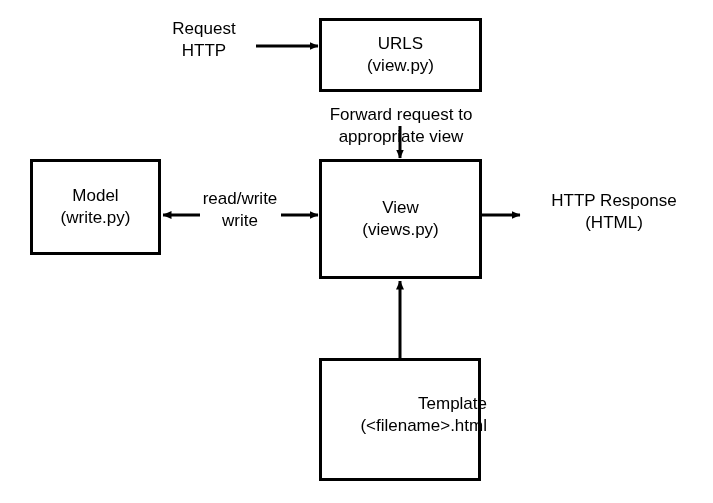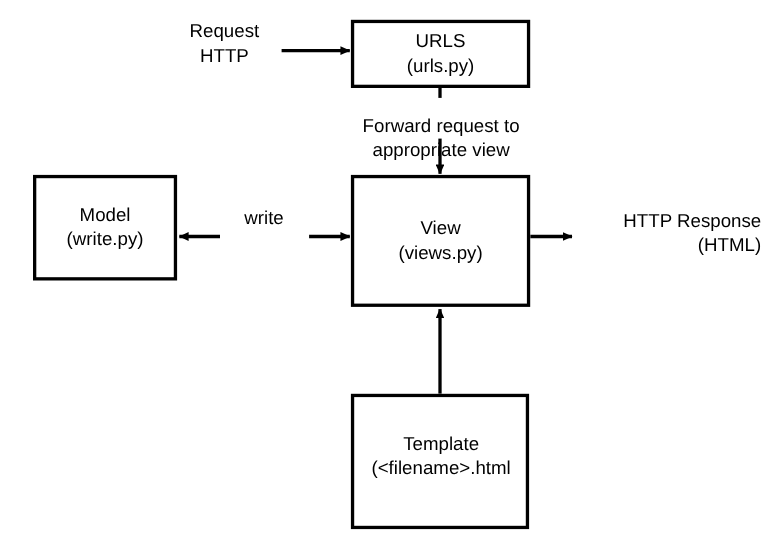--- a/index.html
+++ b/index.html
@@ -49,36 +49,36 @@
   .edge-layer {
     position: absolute;
     left: 0;
     top: 0;
     width: 713px;
     height: 503px;
     pointer-events: none;
   }
   .overflow-label {
     position: absolute;
-    text-align: center;
+    text-align: right;
     font-size: 17px;
     line-height: 1.28;
     color: #000000;
     white-space: nowrap;
     z-index: 3;
   }
-  #box-urls   { left: 319px; top: 18px;  width: 163px; height: 62px; }
+  #box-urls   { left: 319px; top: 18px;  width: 163px; height: 74px; }
   #box-model  { left: 30px;  top: 159px; width: 131px; height: 96px; }
   #box-view   { left: 319px; top: 159px; width: 163px; height: 120px; }
   #box-template { left: 319px; top: 358px; width: 162px; height: 123px; }
 
   #label-http-request  { left: 152px; top: 18px;  width: 104px; }
   #label-forward       { left: 306px; top: 104px;  width: 190px; }
   #label-readwrite     { left: 190px; top: 188px; width: 100px; }
-  #label-http-response { left: 512px; top: 190px; width: 180px; text-align: right; }
+  #label-http-response { left: 524px; top: 190px; width: 180px; }
   #label-template-text { left: 315px; top: 393px; width: 172px; }
 </style>
 </head>
 <body>
 
 <div id="diagram-canvas">
 
   <svg class="edge-layer" viewBox="0 0 713 503" width="713" height="503" xmlns="http://www.w3.org/2000/svg">
     <defs>
       <marker id="arrowhead" markerWidth="9" markerHeight="8" refX="8.5" refY="4" orient="auto" markerUnits="userSpaceOnUse">
@@ -96,21 +96,21 @@
 
     <line x1="281" y1="215" x2="318" y2="215" stroke="#000000" stroke-width="3" marker-end="url(#arrowhead)"></line>
 
     <line x1="482" y1="215" x2="520" y2="215" stroke="#000000" stroke-width="3" marker-end="url(#arrowhead)"></line>
 
     <line x1="400" y1="358" x2="400" y2="281" stroke="#000000" stroke-width="3" marker-end="url(#arrowhead)"></line>
   </svg>
 
   <div class="node-box" id="box-urls">
     <span class="node-line">URLS</span>
-    <span class="node-line">(urls.py)</span>
+    <span class="node-line">(view.py)</span>
   </div>
 
   <div class="node-box" id="box-model">
     <span class="node-line">Model</span>
     <span class="node-line">(write.py)</span>
   </div>
 
   <div class="node-box" id="box-view">
     <span class="node-line">View</span>
     <span class="node-line">(views.py)</span>
@@ -126,20 +126,21 @@
     <span class="node-line">Request</span>
     <span class="node-line">HTTP</span>
   </div>
 
   <div class="free-label" id="label-forward">
     <span class="node-line">Forward request to</span>
     <span class="node-line">appropriate view</span>
   </div>
 
   <div class="free-label" id="label-readwrite">
+    <span class="node-line">read/write</span>
     <span class="node-line">write</span>
   </div>
 
   <div class="free-label" id="label-http-response">
     <span class="node-line">HTTP Response</span>
     <span class="node-line">(HTML)</span>
   </div>
 
 </div>
 

